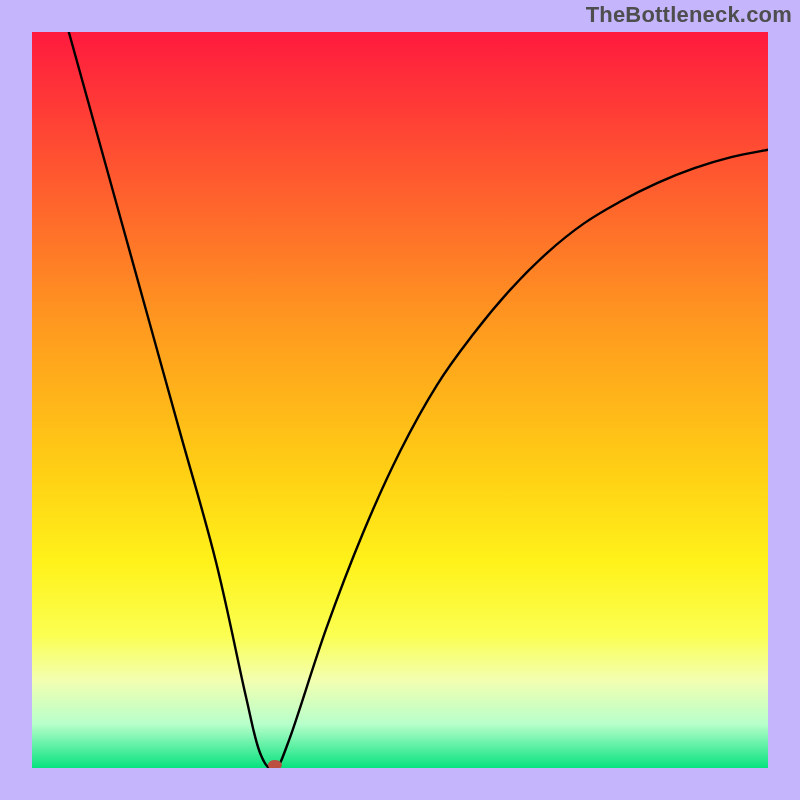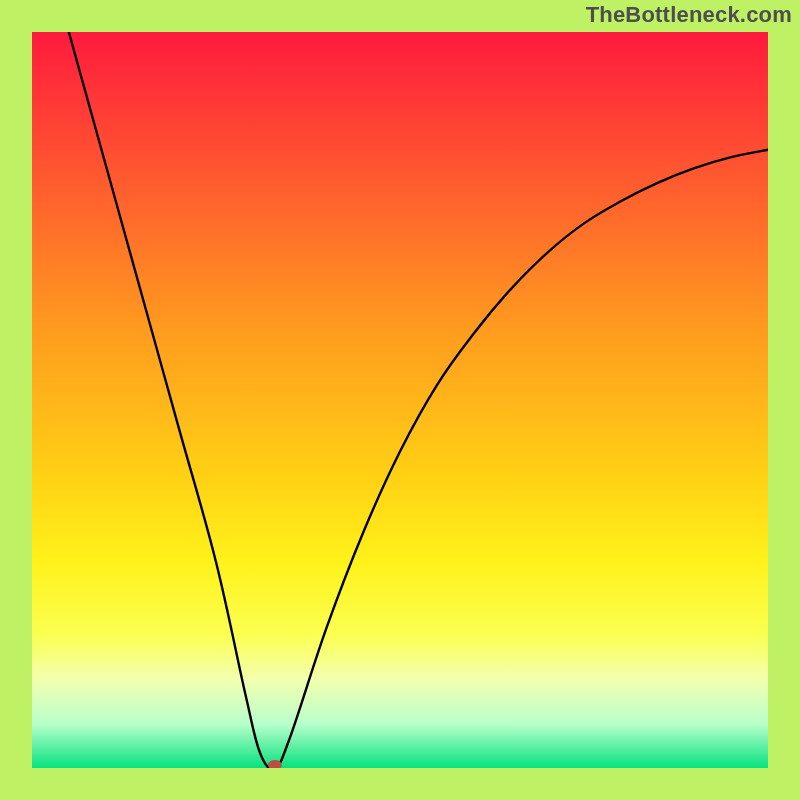--- a/index.html
+++ b/index.html
@@ -8,21 +8,21 @@
     width: 800px;
     height: 800px;
     background: #000;
     font-family: Arial, Helvetica, sans-serif;
     overflow: hidden;
   }
   .frame {
     position: relative;
     width: 800px;
     height: 800px;
-    background: #bef264;
+    background: #c4b5fd;
   }
   .watermark {
     position: absolute;
     top: 2px;
     right: 8px;
     color: #4e4e4e;
     font-size: 22px;
     font-weight: 600;
     letter-spacing: 0.2px;
     user-select: none;

